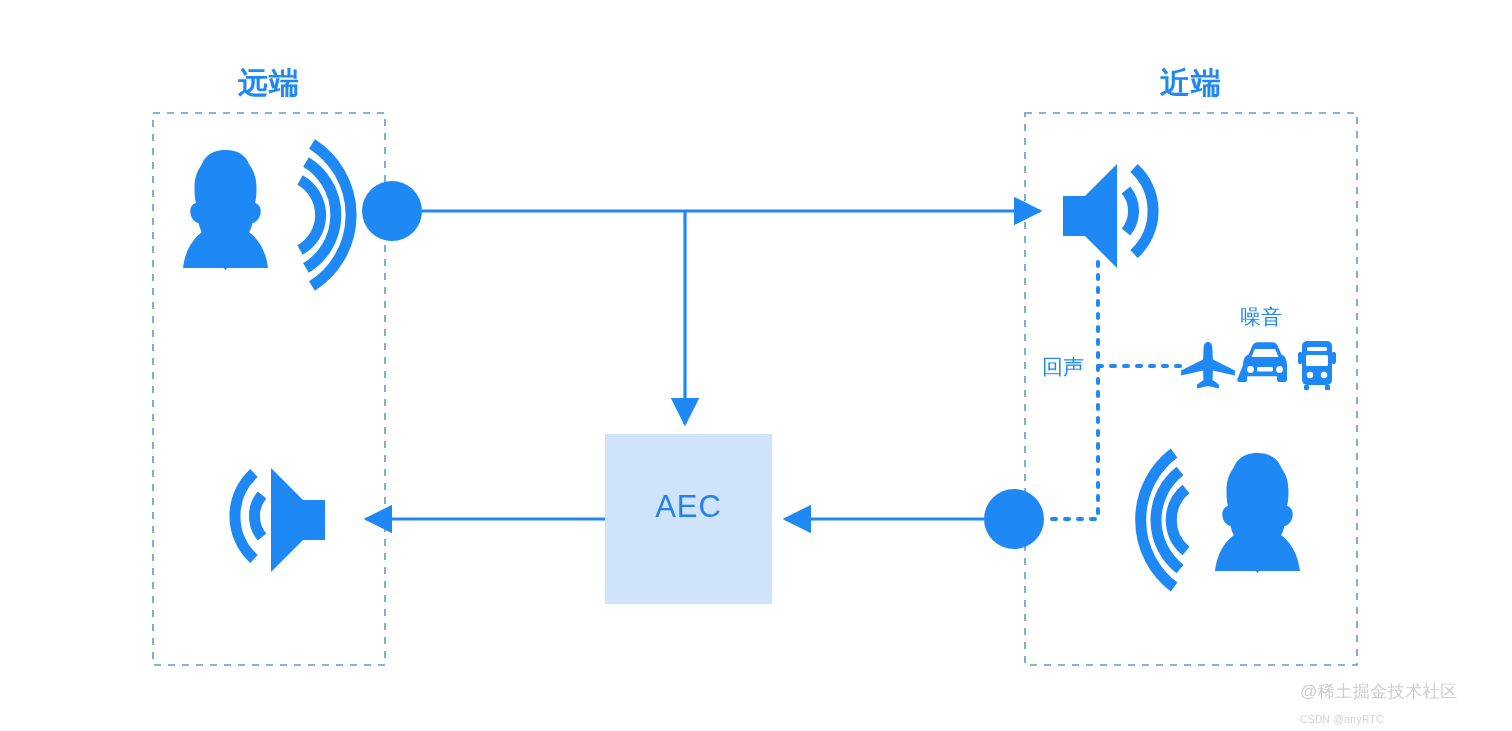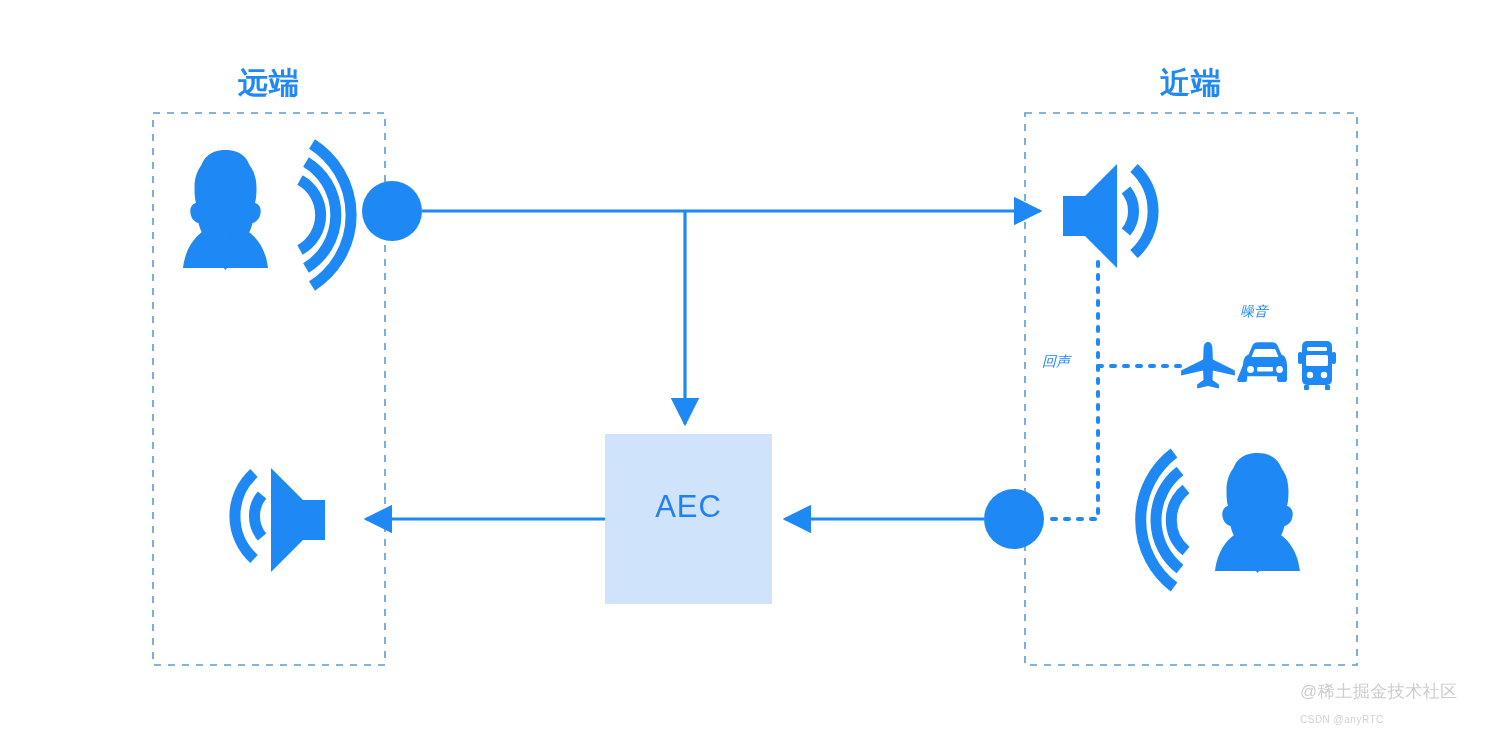--- a/index.html
+++ b/index.html
@@ -32,25 +32,24 @@
     letter-spacing: 1px;
     white-space: nowrap;
     text-align: center;
     user-select: none;
   }
   #title-far  { left: 153px; top: 63px; width: 232px; }
   #title-near { left: 1025px; top: 63px; width: 332px; }
 
   .small-label {
     position: absolute;
-    font-size: 14px;
+    font-size: 21px;
     color: #1e88f5;
     white-space: nowrap;
     user-select: none;
-    font-style: italic;
   }
   #label-echo  { left: 1042px; top: 353px; text-align: center; }
   #label-noise { left: 1240px; top: 303px; }
 
   #aec-label {
     position: absolute;
     left: 605px;
     top: 434px;
     width: 167px;
     height: 146px;

